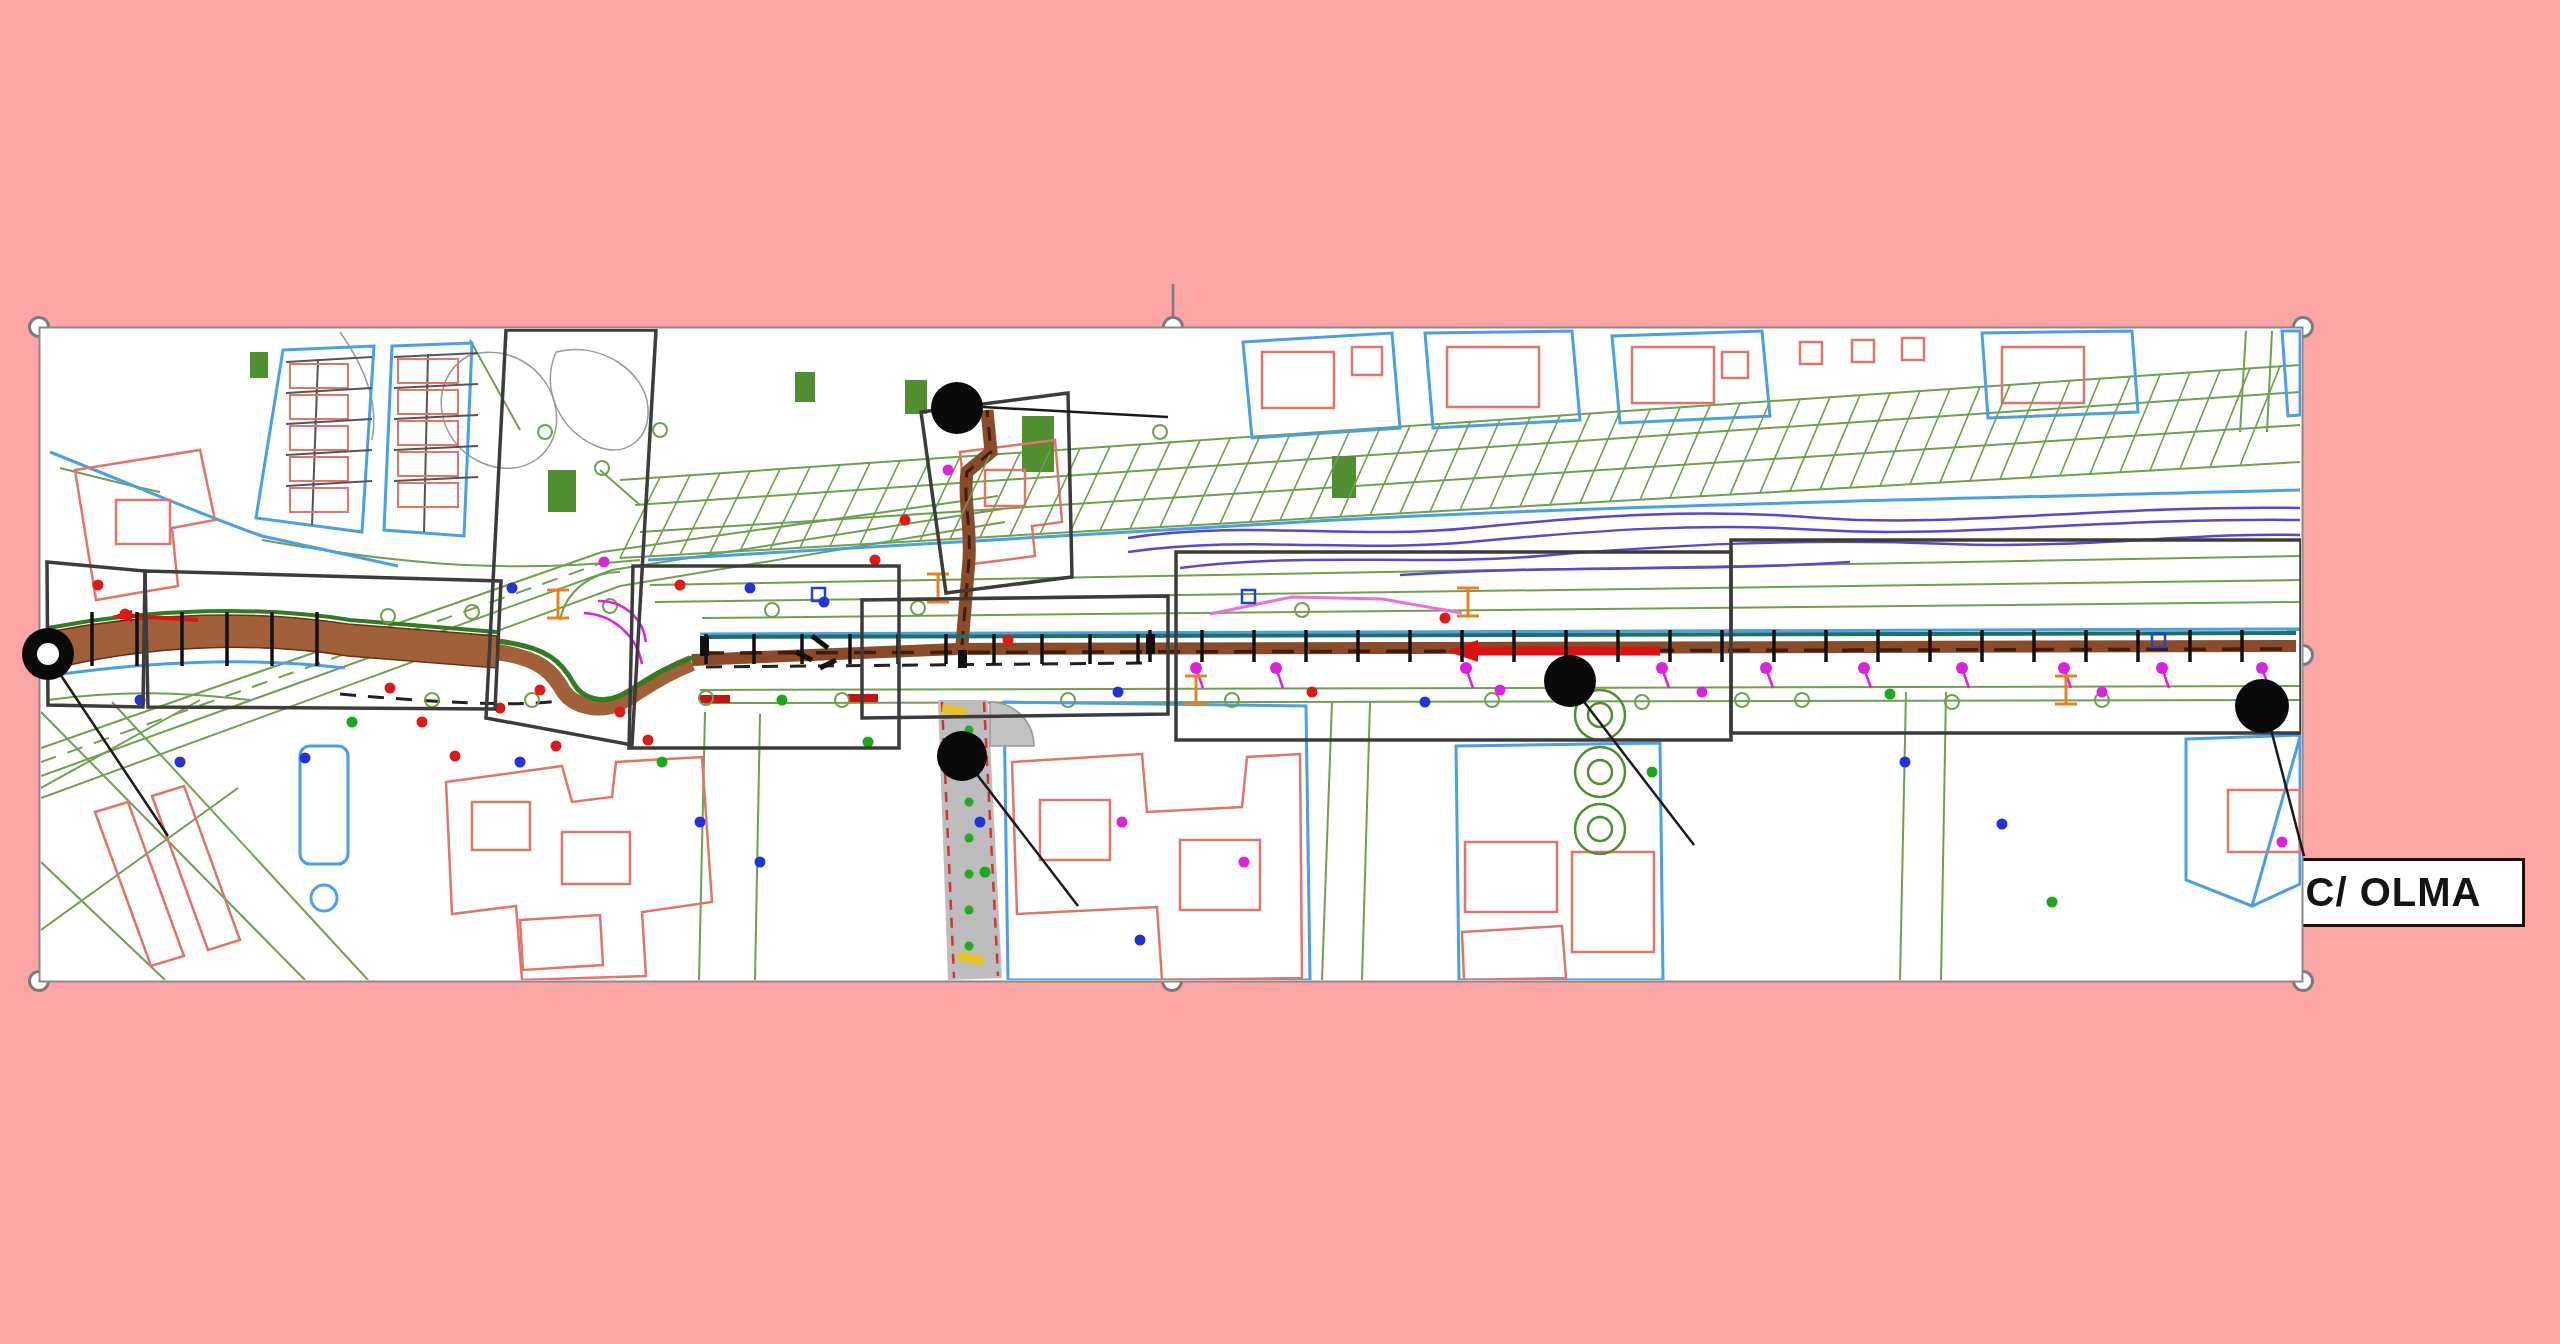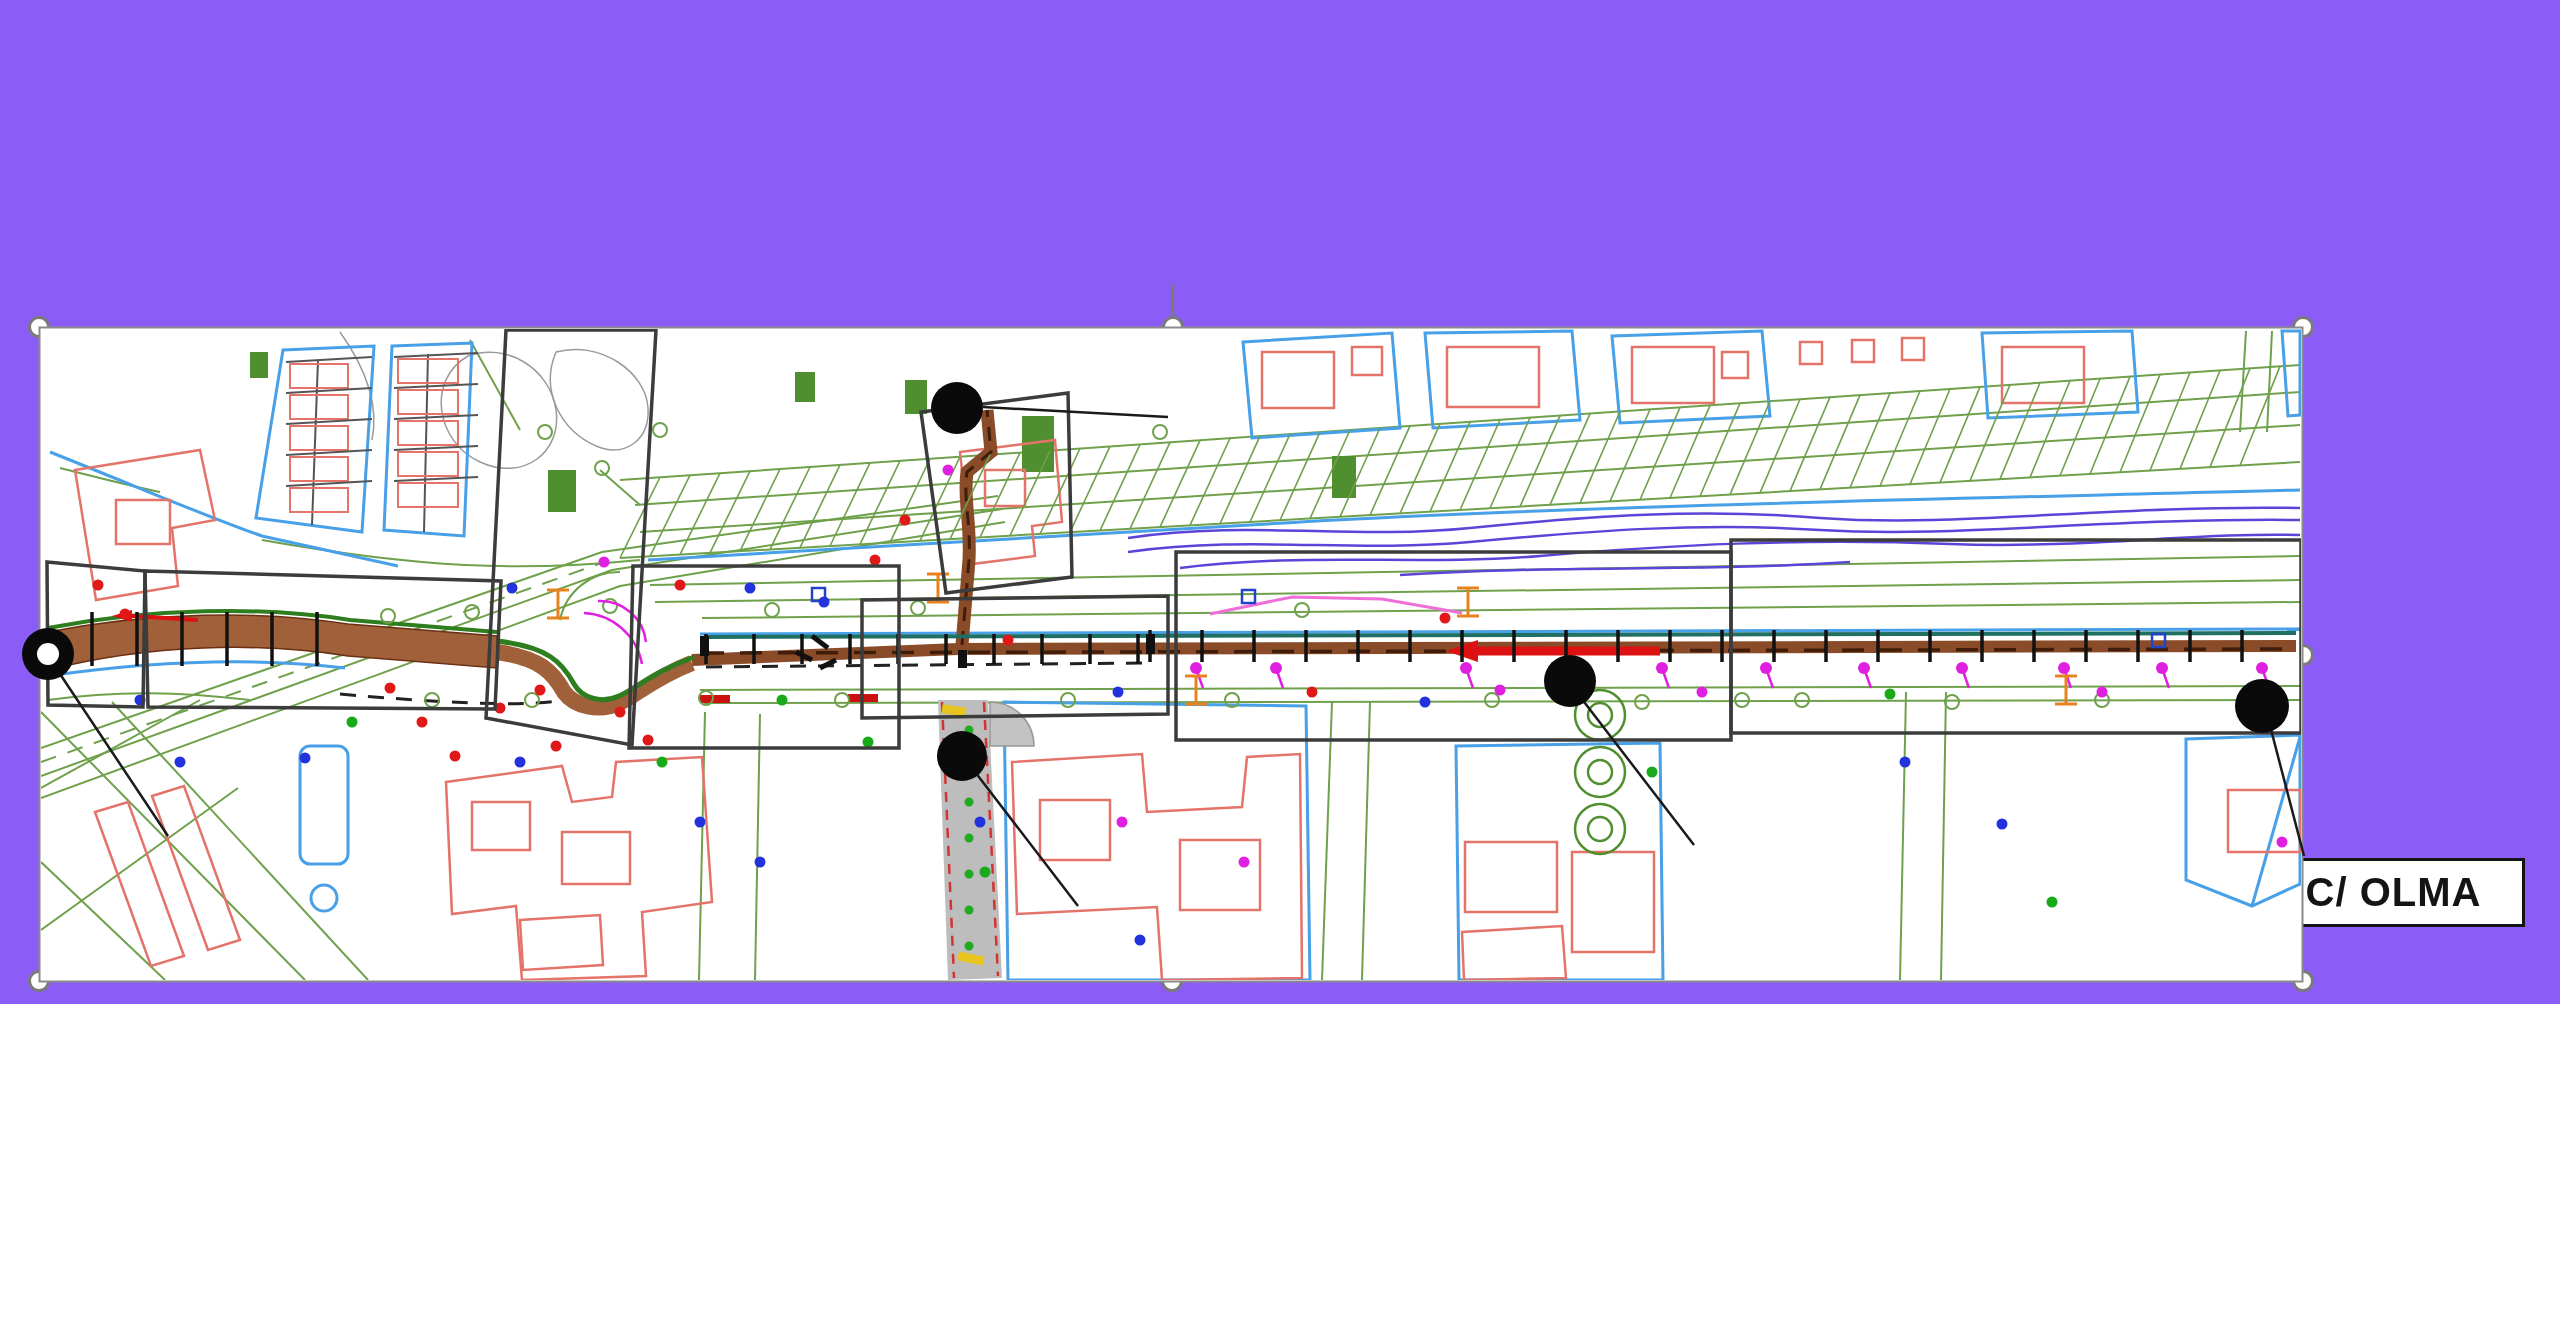--- a/index.html
+++ b/index.html
@@ -1,16 +1,16 @@
 <!DOCTYPE html>
 <html><head>
 <meta charset="utf-8">
 <style>
   html,body{margin:0;padding:0;background:#ffffff;}
-  .stage{position:relative;width:2560px;height:1004px;background:#8b5cf6;overflow:hidden;
+  .stage{position:relative;width:2560px;height:1344px;background:#fca5a5;overflow:hidden;
          font-family:"Liberation Sans",sans-serif;}
   svg.layer{position:absolute;left:0;top:0;}
   #map-svg{z-index:1;}
   #overlay-svg{z-index:3;pointer-events:none;}
   .zone-layer{z-index:2;}
   .labels-layer{z-index:4;}
   .handles-layer{z-index:5;}
   .zone-marker{position:absolute;border-radius:50%;background:#ffffff;border:4px solid #111;
                box-sizing:border-box;display:flex;align-items:center;justify-content:center;
                font-weight:bold;color:#111;}

